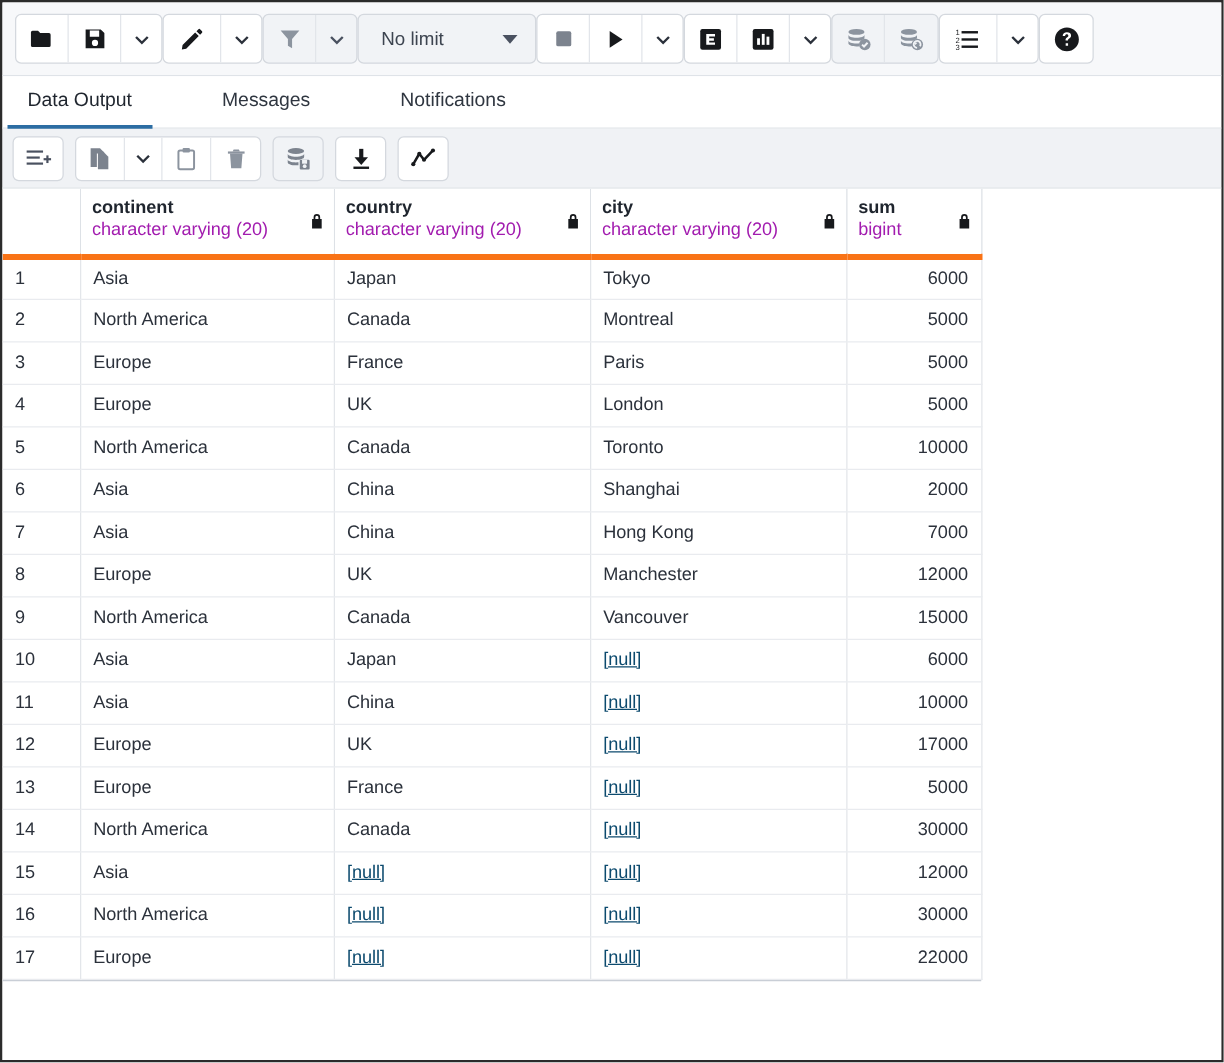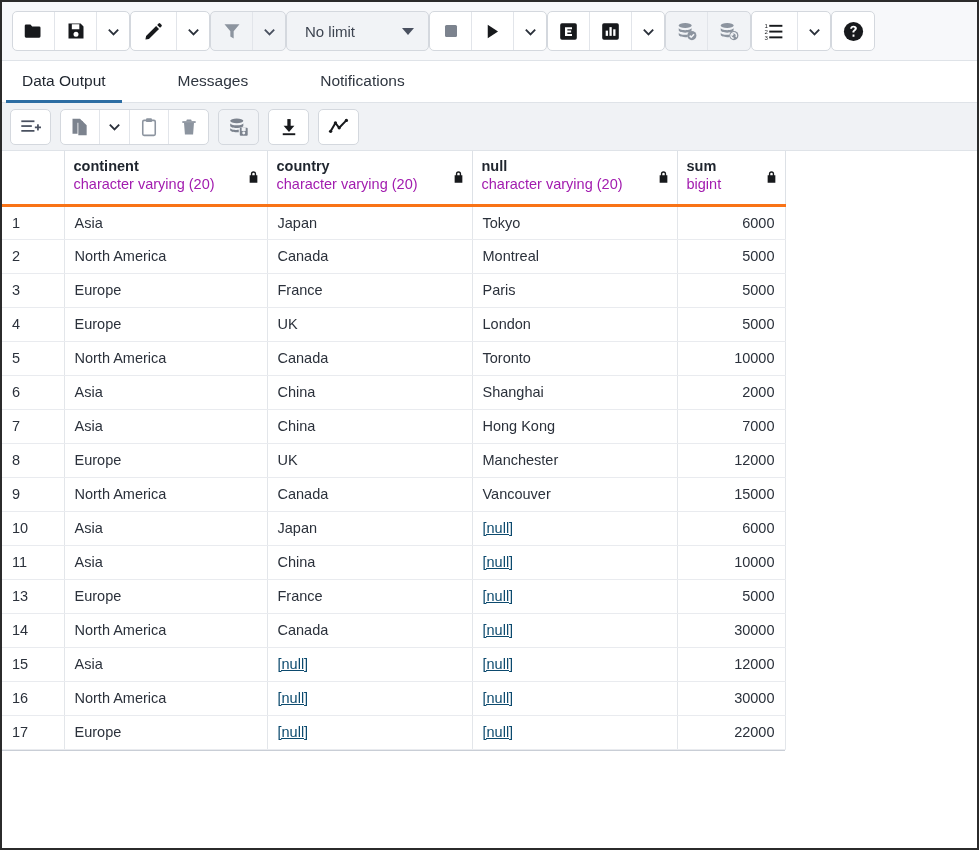--- a/index.html
+++ b/index.html
@@ -123,21 +123,21 @@
   table.grid col.c-num   { width: 62px; }
   table.grid col.c-cont  { width: 203px; }
   table.grid col.c-ctry  { width: 205px; }
   table.grid col.c-city  { width: 205px; }
   table.grid col.c-sum   { width: 108px; }
 
   table.grid thead th {
     height: 54px;
     background: #ffffff;
     border-right: 1px solid #dde1e6;
-    border-bottom: 3px solid #f97316;
+    border-bottom: 5px solid #f97316;
     vertical-align: top;
     padding: 7px 9px 0 9px;
     text-align: left;
     font-weight: normal;
     position: relative;
   }
   table.grid thead th.numhead {
     border-right: 1px solid #dde1e6;
     background: #ffffff;
   }
@@ -445,21 +445,21 @@
           <th>
             <div class="colname">country</div>
             <div class="coltype">character varying (20)</div>
             <span class="lock">
               <svg width="13" height="14" viewBox="0 0 14 16">
                   <path fill="#17191c" d="M4 6V4.4a3 3 0 0 1 6 0V6h1.4v8.6H2.6V6zm1.6 0h2.8V4.4a1.4 1.4 0 0 0-2.8 0z"></path>
                 </svg>
             </span>
           </th>
           <th>
-            <div class="colname">null</div>
+            <div class="colname">city</div>
             <div class="coltype">character varying (20)</div>
             <span class="lock">
               <svg width="13" height="14" viewBox="0 0 14 16">
                   <path fill="#17191c" d="M4 6V4.4a3 3 0 0 1 6 0V6h1.4v8.6H2.6V6zm1.6 0h2.8V4.4a1.4 1.4 0 0 0-2.8 0z"></path>
                 </svg>
             </span>
           </th>
           <th>
             <div class="colname">sum</div>
             <div class="coltype">bigint</div>
@@ -543,20 +543,27 @@
             <td class="num">6000</td>
           </tr>
           <tr>
             <td class="rownum">11</td>
             <td>Asia</td>
             <td>China</td>
             <td><span class="null">[null]</span></td>
             <td class="num">10000</td>
           </tr>
           <tr>
+            <td class="rownum">12</td>
+            <td>Europe</td>
+            <td>UK</td>
+            <td><span class="null">[null]</span></td>
+            <td class="num">17000</td>
+          </tr>
+          <tr>
             <td class="rownum">13</td>
             <td>Europe</td>
             <td>France</td>
             <td><span class="null">[null]</span></td>
             <td class="num">5000</td>
           </tr>
           <tr>
             <td class="rownum">14</td>
             <td>North America</td>
             <td>Canada</td>

